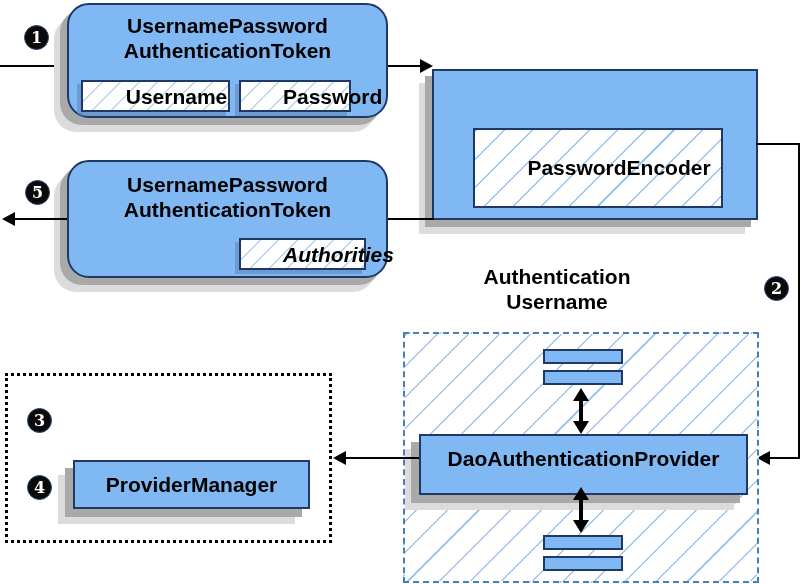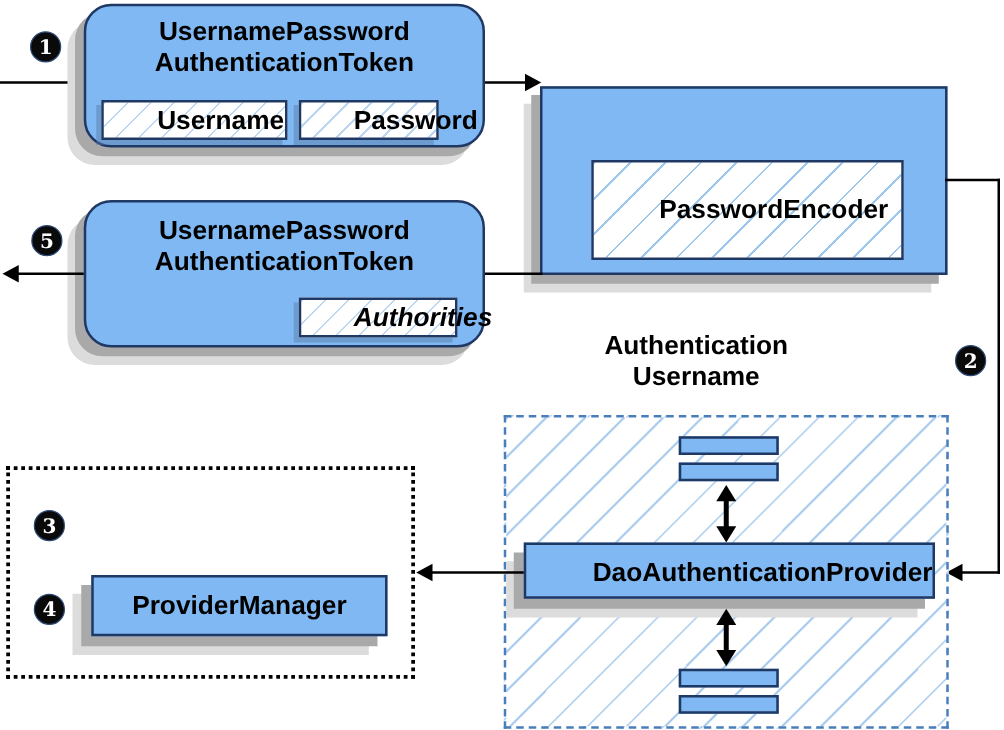--- a/index.html
+++ b/index.html
@@ -43,22 +43,22 @@
     border-left:8px solid transparent;border-right:8px solid transparent;border-top:13px solid #000;}
   .bar{
     position:absolute;width:80px;height:15px;background:#7fb8f2;border:2px solid #1f3864;
   }
   
   #request-token{left:67px;top:3px;width:321px;height:115px;padding-top:8px;}
   #response-token{left:67px;top:160px;width:321px;height:118px;padding-top:10px;}
   #auth-manager{left:432px;top:69px;width:326px;height:151px;padding-top:21px;}
   #provider-manager{left:39px;top:57px;width:250px;height:80px;line-height:76px;
     box-shadow:none;background:repeating-linear-gradient(135deg,#9ec7ef 0 1.5px,transparent 1.5px 20px),#fff;}
-  #dao-provider{left:419px;top:434px;width:329px;height:45px;font-weight:bold;font-size:21px;
-    text-align:right;line-height:45px;box-shadow:-8px 8px 0 0 #a9a9a9,-14px 15px 0 0 #dcdcdc;}
+  #dao-provider{left:419px;top:434px;width:329px;height:61px;font-weight:bold;font-size:21px;
+    text-align:center;line-height:45px;box-shadow:-8px 8px 0 0 #a9a9a9,-14px 15px 0 0 #dcdcdc;}
   #providers-area{
     position:absolute;left:403px;top:332px;width:356px;height:251px;
     border:2px dashed #4a7ebb;
   }
   #providers-label{position:absolute;left:441px;top:264px;width:232px;}
   #services-box{position:absolute;left:5px;top:373px;width:327px;height:170px;border:3px dotted #000;}
   #uds-box,#pe-box{left:73px;width:237px;height:49px;font-weight:bold;font-size:21px;
     text-align:center;line-height:45px;box-shadow:-8px 8px 0 0 #a9a9a9,-15px 15px 0 0 #dcdcdc;}
   #uds-box{top:393px;}
   #pe-box{top:460px;}

